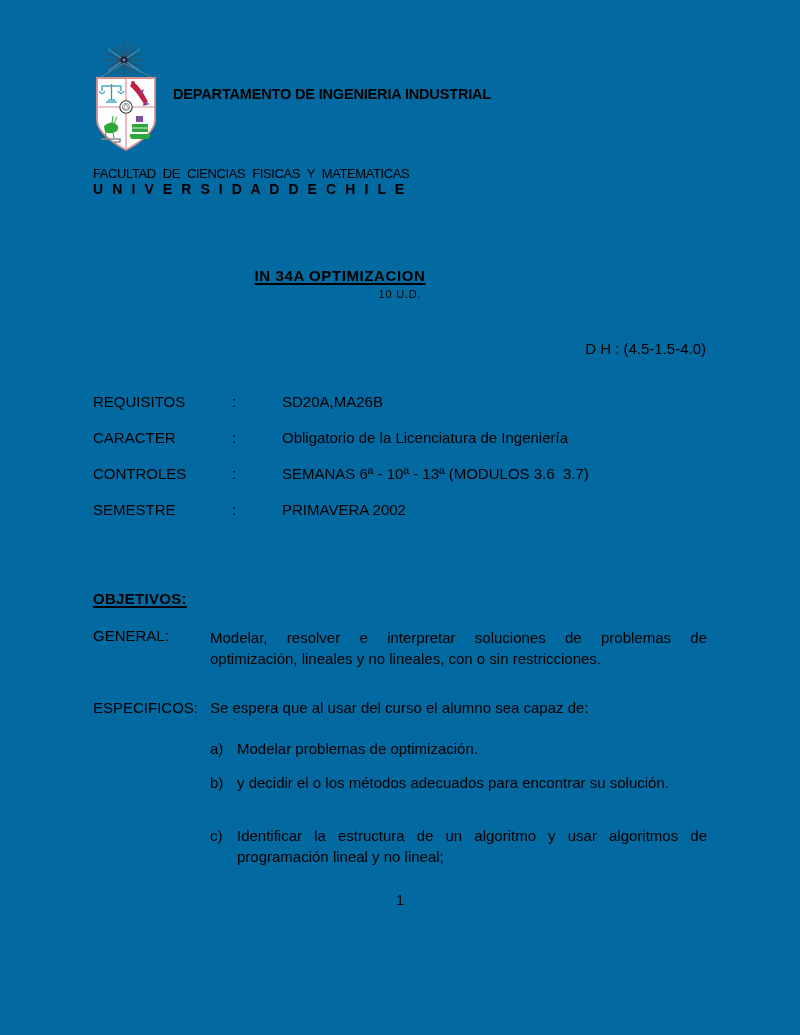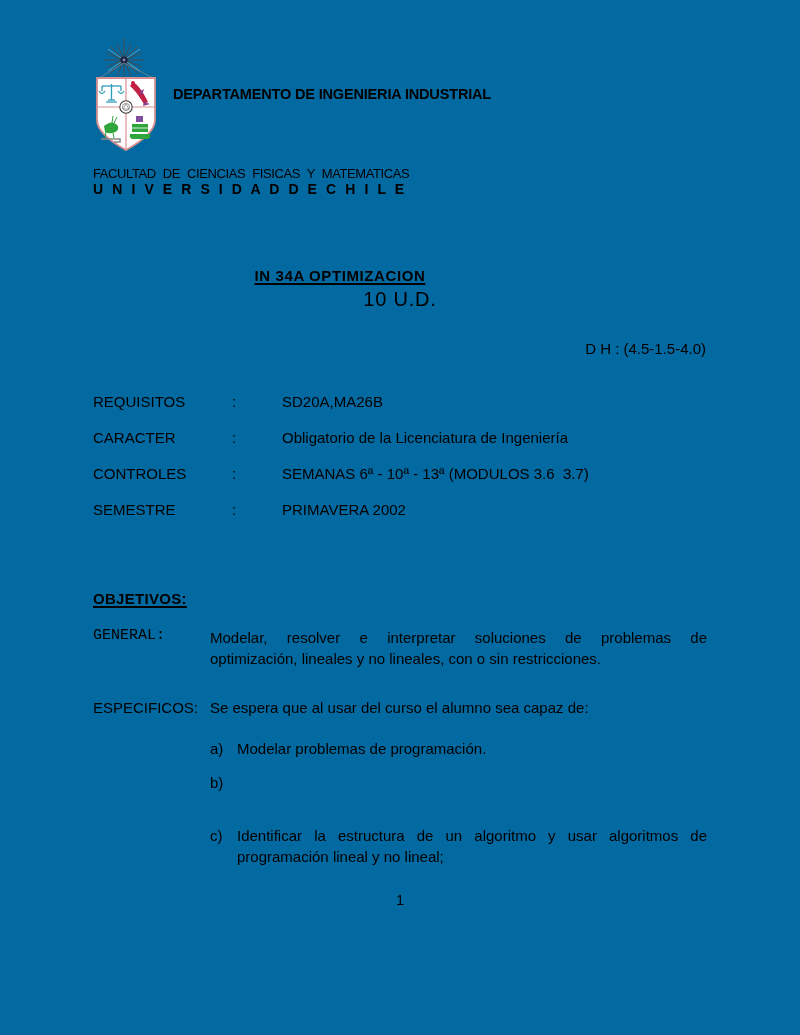--- a/index.html
+++ b/index.html
@@ -35,39 +35,39 @@
     white-space:nowrap;
   }
 
   
   .course-title-wrap { left:0; top:267px; width:680px; text-align:center; }
   .course-title {
     font-size:15px; font-weight:bold; letter-spacing:0.6px;
     text-decoration:underline; text-underline-offset:2px;
     text-decoration-thickness:1.5px;
   }
-  .course-credits { left:0; top:288px; width:800px; text-align:center; font-size:20px; letter-spacing:0.8px; }
+  .course-credits { left:0; top:288px; width:800px; text-align:center; font-size:11px; letter-spacing:0.8px; }
   .dh-line { left:0; top:340px; width:706px; text-align:right; font-size:15px; }
 
   
   .fields { left:93px; top:393px; width:614px; font-size:15px; }
   .frow { display:flex; height:15px; margin-bottom:21px; white-space:nowrap; }
   .flabel { width:139px; }
   .fcolon { width:50px; }
   .fvalue { flex:1; }
 
   
   .objetivos-heading {
     left:93px; top:590px;
     font-size:15px; font-weight:bold; letter-spacing:0.3px;
     text-decoration:underline; text-underline-offset:2px;
     text-decoration-thickness:1.5px;
   }
   .side-label { left:93px; font-size:15px; white-space:nowrap; }
-  .general-label { top:627px;font-family:Liberation Mono, monospace; }
+  .general-label { top:627px; }
   .espec-label { top:699px; }
   .general-text { left:210px; top:627px; width:497px; font-size:15px; line-height:21px; }
   .espec-intro { left:210px; top:699px; font-size:15px; white-space:nowrap; }
 
   .jline { text-align:justify; text-align-last:justify; }
 
   .obj-item { left:210px; width:497px; display:flex; font-size:15px; line-height:21px; }
   .item-a { top:738px; }
   .item-b { top:772px; }
   .item-c { top:825px; }
@@ -192,27 +192,28 @@
     <div class="jline">Modelar, resolver e interpretar soluciones de problemas de</div>
     <div>optimización, lineales y no lineales, con o sin restricciones.</div>
   </div>
 
   <div class="abs side-label espec-label">ESPECIFICOS:</div>
   <div class="abs espec-intro">Se espera que al usar del curso el alumno sea capaz de:</div>
 
   <div class="abs obj-item item-a">
     <div class="item-marker">a)</div>
     <div class="item-text">
-      <div>Modelar problemas de programación.</div>
+      <div>Modelar problemas de optimización.</div>
     </div>
   </div>
 
   <div class="abs obj-item item-b">
     <div class="item-marker">b)</div>
     <div class="item-text">
+      <div>y decidir el o los métodos adecuados para encontrar su solución.</div>
     </div>
   </div>
 
   <div class="abs obj-item item-c">
     <div class="item-marker">c)</div>
     <div class="item-text">
       <div class="jline">Identificar la estructura de un algoritmo y usar algoritmos de</div>
       <div>programación lineal y no lineal;</div>
     </div>
   </div>

